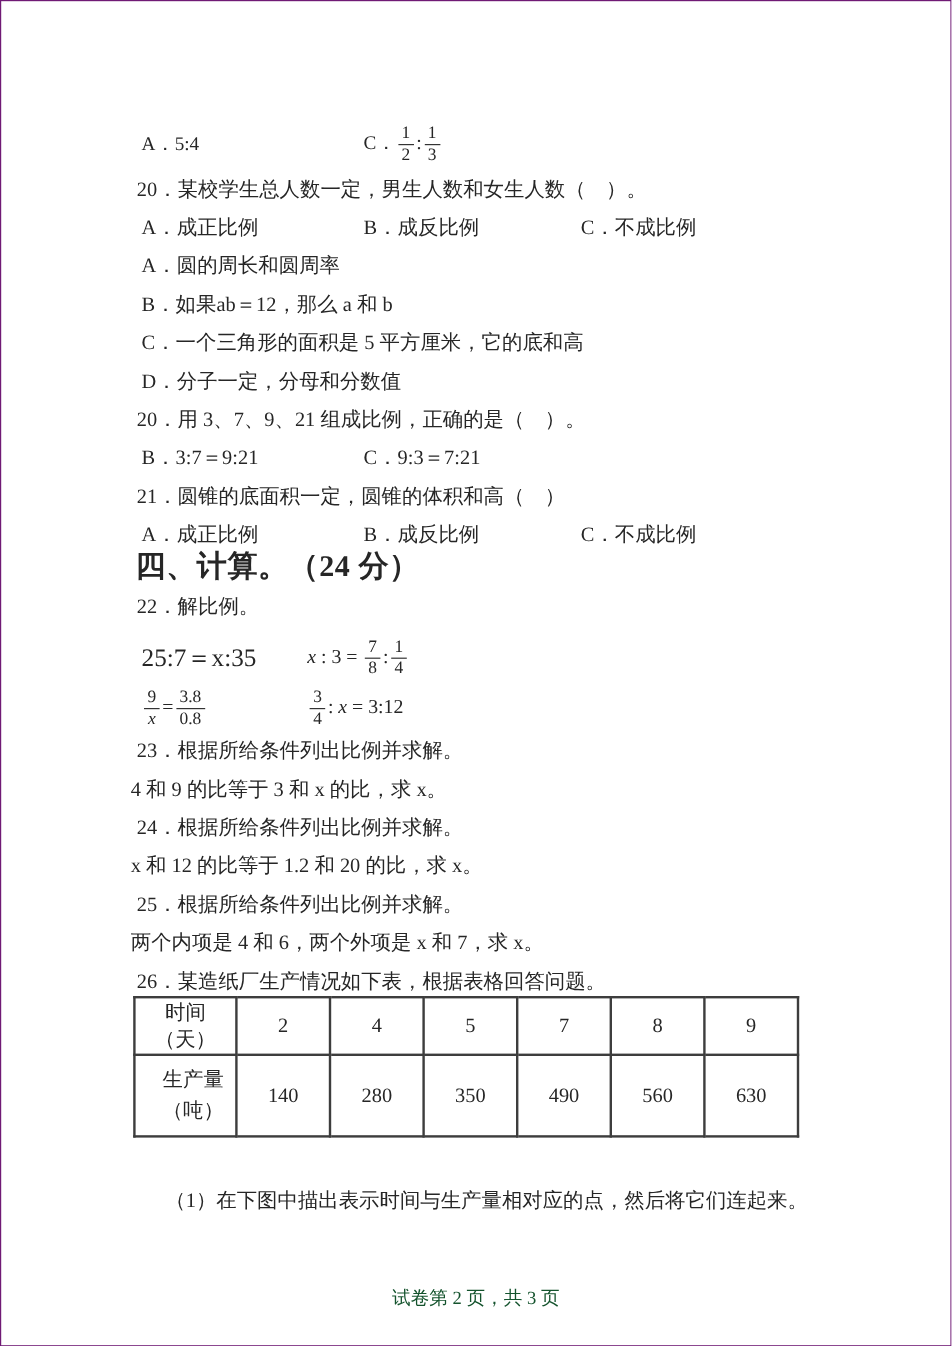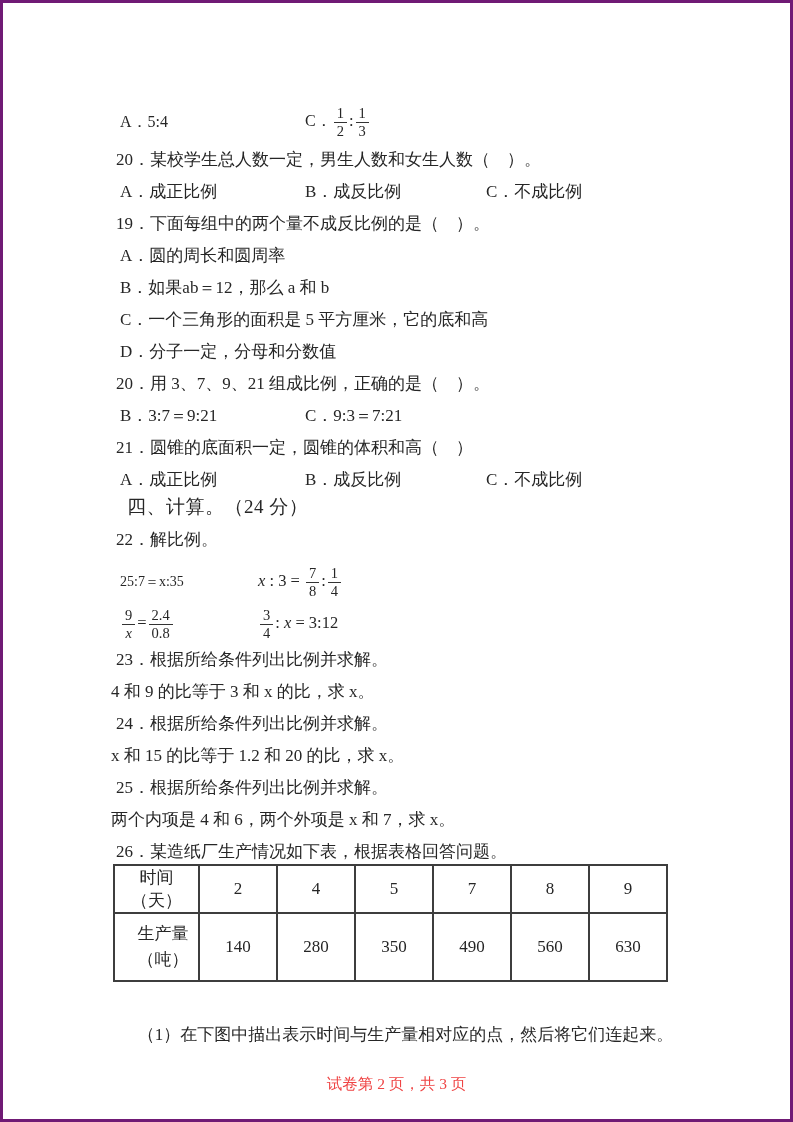--- a/index.html
+++ b/index.html
@@ -1,50 +1,50 @@
 <!DOCTYPE html>
 <html><head>
 <meta charset="utf-8">
 <style>
   html,body{margin:0;padding:0;background:#ffffff;}
   .page{
     position:relative;
     width:793px;height:1122px;
     background:#ffffff;
     box-sizing:border-box;
-    border:3px solid #701a75;
+    border:1px solid #701a75;
     font-family:"Liberation Serif","DejaVu Serif",serif;
     color:#262626;
     overflow:hidden;
   }
   .content{position:absolute;left:108px;top:96px;right:80px;}
   .line{font-size:17px;line-height:21px;margin:0 0 11px 0;white-space:nowrap;}
   .qtext{margin-left:5px;}
   .optline{margin-left:9px;}
   .optrow{
     display:grid;grid-template-columns:185px 181px 1fr;
     margin-left:9px;
   }
   .tallrow{
     height:46px;align-items:center;
     margin-bottom:4px;
   }
   .sec-heading{
-    font-size:19px;font-weight:normal;line-height:24px;
-    margin:-6px 0 10px 16px;letter-spacing:0.5px;
+    font-size:25px;font-weight:bold;line-height:24px;
+    margin:-6px 0 10px 4px;letter-spacing:0.5px;
   }
   
   .eqrow{
     display:grid;grid-template-columns:138px auto;
     justify-content:start;align-items:center;
     margin-left:9px;height:42px;
   }
   .eqrow.first{margin-bottom:0;}
   .eqrow.second{margin-bottom:4px;}
-  .plain-eq{font-size:14px;}
+  .plain-eq{font-size:21px;}
   .math{font-family:"Liberation Serif","DejaVu Serif",serif;font-size:16.5px;}
   .math .var{font-style:italic;}
   .frac{
     display:inline-flex;flex-direction:column;align-items:center;
     vertical-align:middle;margin:0 2px;
     font-family:"Liberation Serif","DejaVu Serif",serif;
   }
   .fnum,.fden{font-size:14.5px;line-height:17px;padding:0 3px;}
   .fden{border-top:1.4px solid #333333;}
   .fden.it,.fnum.it{font-style:italic;}
@@ -58,21 +58,21 @@
     text-align:center;vertical-align:middle;
     font-size:17px;color:#262626;
     padding:0;
   }
   .qtable .r1 td{height:46px;}
   .qtable .r2 td{height:66px;}
   .qtable .hd div{line-height:26px;padding-left:13px;}
   .sub1{margin-top:42px;margin-left:-10px;text-align:center;}
   .footer{
     position:absolute;left:0;right:0;top:1071px;
-    text-align:center;font-size:15.5px;color:#ef4444;
+    text-align:center;font-size:15.5px;color:#14532d;
   }
 </style>
 </head>
 <body>
 
 <div class="page">
   <div class="content">
 
     <div class="optrow tallrow">
       <span>A．5:4</span>
@@ -85,21 +85,20 @@
           </span></span>
     </div>
 
     <p class="line qtext">20．某校学生总人数一定，男生人数和女生人数（　）。</p>
     <div class="optrow line">
       <span>A．成正比例</span>
       <span>B．成反比例</span>
       <span>C．不成比例</span>
     </div>
 
-    <p class="line qtext">19．下面每组中的两个量不成反比例的是（　）。</p>
     <p class="line optline">A．圆的周长和圆周率</p>
     <p class="line optline">B．如果ab＝12，那么 a 和 b</p>
     <p class="line optline">C．一个三角形的面积是 5 平方厘米，它的底和高</p>
     <p class="line optline">D．分子一定，分母和分数值</p>
 
     <p class="line qtext">20．用 3、7、9、21 组成比例，正确的是（　）。</p>
     <div class="optrow line">
       <span>B．3:7＝9:21</span>
       <span>C．9:3＝7:21</span>
     </div>
@@ -122,34 +121,34 @@
           </span><span>:</span><span class="frac">
             <span class="fnum">1</span>
             <span class="fden">4</span>
           </span></span>
     </div>
     <div class="eqrow second">
       <span class="math"><span class="frac">
             <span class="fnum">9</span>
             <span class="fden it">x</span>
           </span><span>=</span><span class="frac">
-            <span class="fnum">2.4</span>
+            <span class="fnum">3.8</span>
             <span class="fden">0.8</span>
           </span></span>
       <span class="math"><span class="frac">
             <span class="fnum">3</span>
             <span class="fden">4</span>
           </span><span>:</span> <span class="var">x</span><span> = 3:12</span></span>
     </div>
 
     <p class="line qtext">23．根据所给条件列出比例并求解。</p>
     <p class="line">4 和 9 的比等于 3 和 x 的比，求 x。</p>
 
     <p class="line qtext">24．根据所给条件列出比例并求解。</p>
-    <p class="line">x 和 15 的比等于 1.2 和 20 的比，求 x。</p>
+    <p class="line">x 和 12 的比等于 1.2 和 20 的比，求 x。</p>
 
     <p class="line qtext">25．根据所给条件列出比例并求解。</p>
     <p class="line">两个内项是 4 和 6，两个外项是 x 和 7，求 x。</p>
 
     <p class="line qtext" style="margin-bottom:0;">26．某造纸厂生产情况如下表，根据表格回答问题。</p>
 
     <table class="qtable">
       <colgroup>
         <col style="width:85px;">
           <col style="width:78px;">

